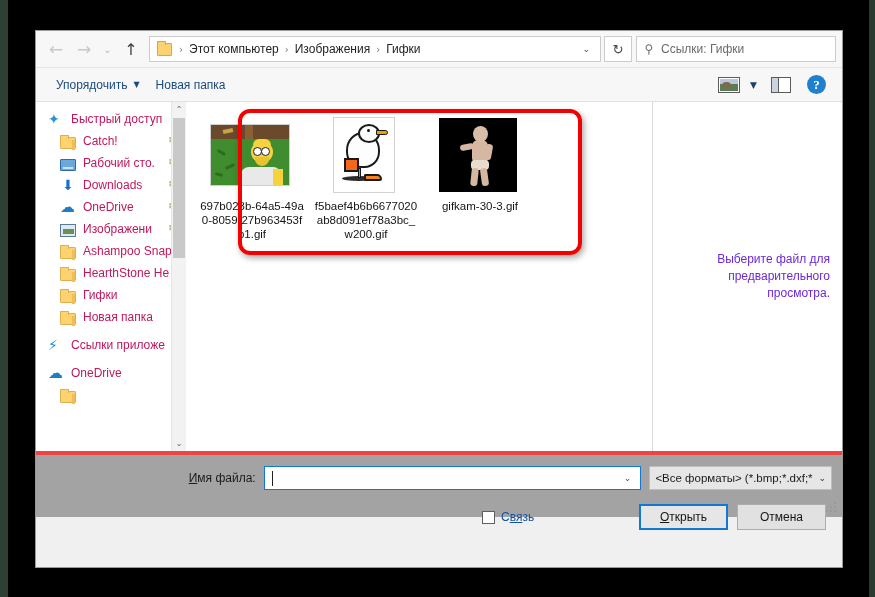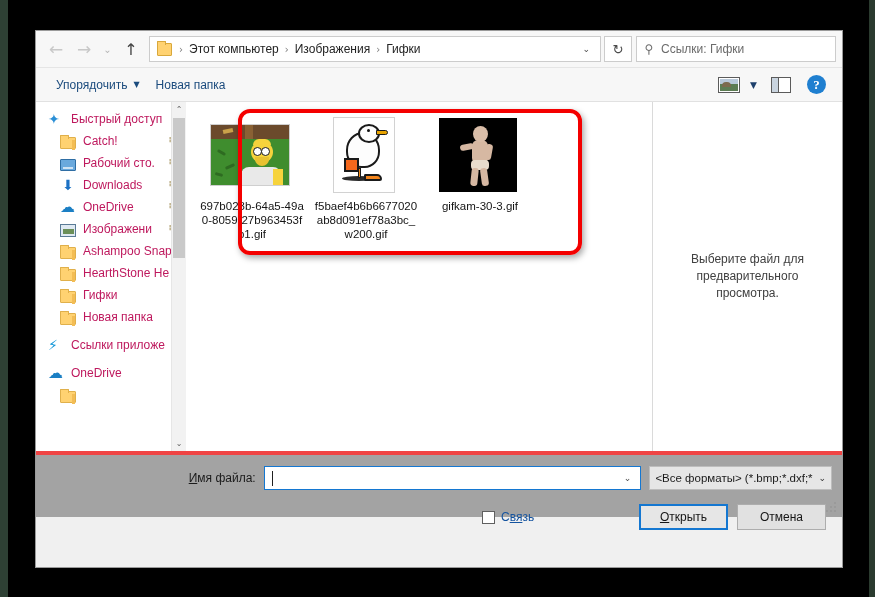--- a/index.html
+++ b/index.html
@@ -232,21 +232,21 @@
   .red-box {
     position: absolute; left: 52px; top: 7px; width: 344px; height: 146px;
     border: 4px solid #f40000; border-radius: 12px; pointer-events: none;
     box-shadow: 2px 3px 6px rgba(0,0,0,.35);
   }
 
   .previewpane {
     width: 190px; background: #ffffff; border-left: 1px solid #dadada;
     display: flex; align-items: center; justify-content: center; text-align: center;
   }
-  .preview-msg { font-size: 12px; color: #404040; line-height: 17px; padding: 0 12px; }
+  .preview-msg { font-size: 12px; color: #6d28d9; line-height: 17px; padding: 0 12px; text-align: right; }
 
   
   .footer { height: 66px; background: #a3a3a3; position: relative; border-top: 4px solid #ef4444; }
   .fn-row { position: absolute; left: 0; top: 11px; right: 10px; display: flex; align-items: center; }
   .fn-label { font-size: 12px; color: #1b1b1b; width: 232px; text-align: right; padding-right: 8px; }
   .fn-label u { text-decoration: underline; }
   .fn-input {
     width: 385px; height: 24px; background: #ffffff; border: 1px solid #1477d1;
     display: flex; align-items: center; padding: 0 4px; position: relative;
   }

